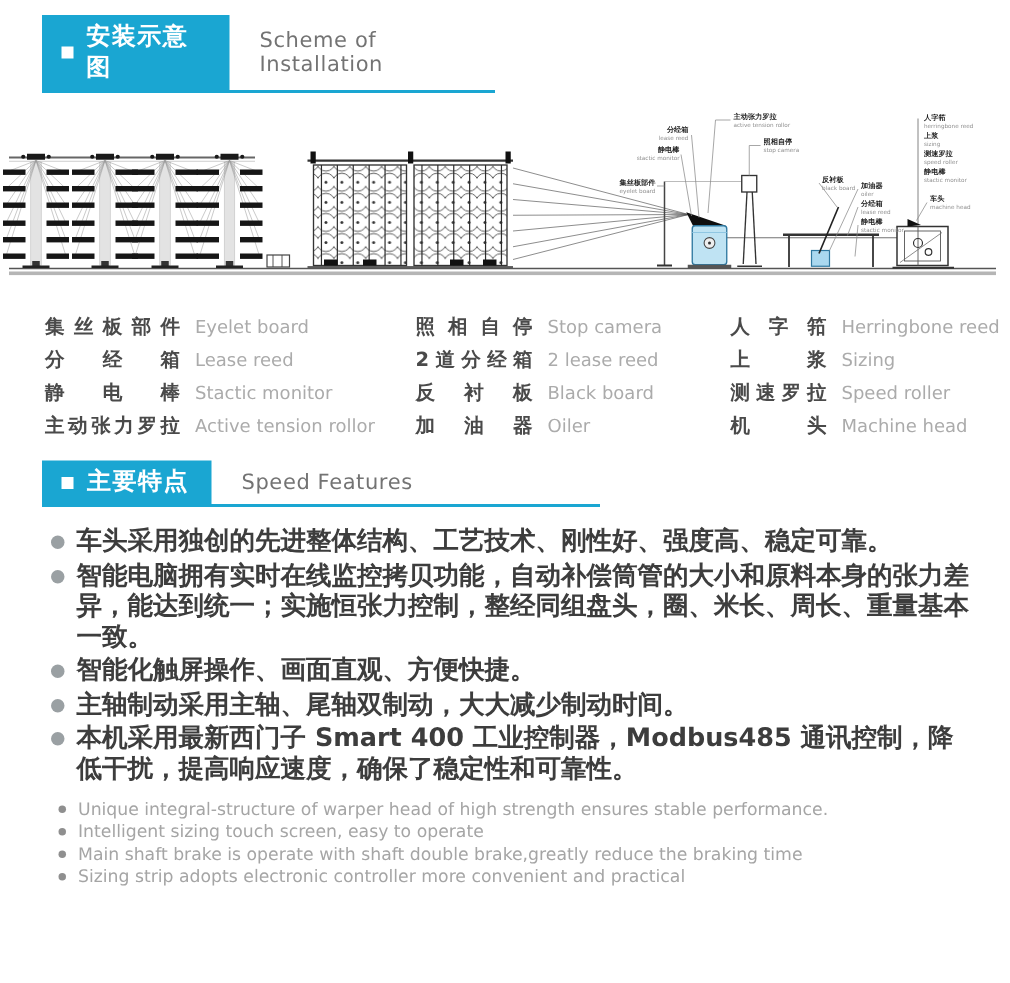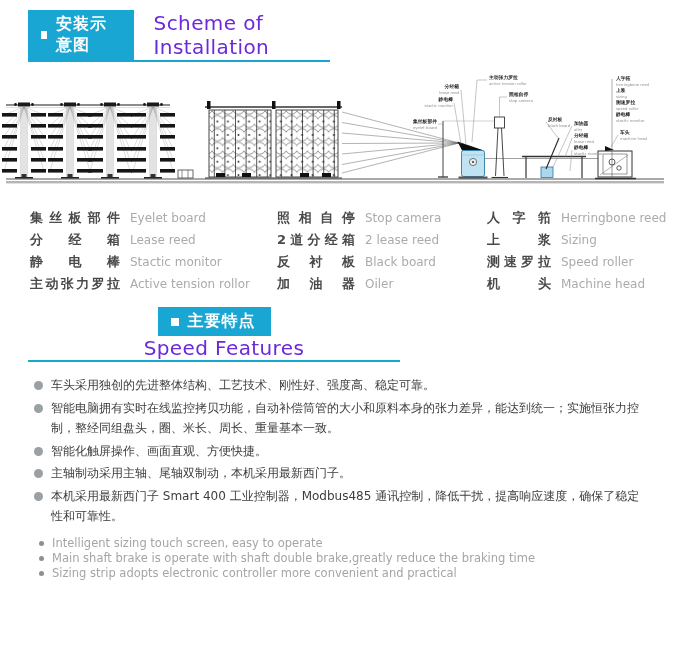--- a/index.html
+++ b/index.html
@@ -4,39 +4,39 @@
 <style>
   html,body{margin:0;padding:0;background:#fff;}
   .page{width:673px;height:655px;overflow:hidden;background:#fff;
         font-family:"DejaVu Sans",sans-serif;position:relative;}
   
   .sec-head{display:flex;align-items:center;margin-left:28px;margin-top:10px;
             border-bottom:2px solid #1aa6d2;}
   .sec-box{display:inline-flex;align-items:center;gap:9px;background:#1aa6d2;color:#fff;
            font-size:16px;font-weight:bold;padding:4px 15px 4px 13px;letter-spacing:1px;}
   .sq{width:8px;height:8px;background:#fff;display:inline-block;}
-  .sec-en{align-self:center;margin-left:20px;font-size:20px;color:#6d28d9;letter-spacing:.4px;}
-  .w1{width:302px;} .w2{width:372px;flex-direction:column;}
+  .sec-en{align-self:center;margin-left:20px;font-size:14px;color:#737373;letter-spacing:.4px;}
+  .w1{width:302px;} .w2{width:372px;}
   
   .diag{display:block;margin-top:4px;}
   .cz{font-size:4.8px;font-weight:bold;fill:#1c1c1c;}
   .ce{font-size:3.8px;fill:#8f8f8f;}
   .ld{stroke:#8a8a8a;stroke-width:.5;fill:none;}
   
   .glossary{display:flex;margin:8px 0 0 30px;}
   .gcol{display:flex;flex-direction:column;}
   .gcol1{width:247px;} .gcol2{width:210px;} .gcol3{flex:1;}
   .grow{display:flex;align-items:baseline;height:22px;}
   .gzh{display:inline-block;font-size:13px;font-weight:bold;color:#4a4a4a;
        text-align:justify;text-align-last:justify;}
   .gcol1 .gzh{width:90px;} .gcol2 .gzh{width:78px;} .gcol3 .gzh{width:64px;}
   .gen{margin-left:10px;font-size:12px;color:#ababab;}
   
   .feat-zh{list-style:none;margin:13px 0 0 0;padding:0 22px 0 34px;}
-  .feat-zh li{display:flex;margin-bottom:2px;font-size:12px;font-weight:400;
+  .feat-zh li{display:flex;margin-bottom:2px;font-size:17px;font-weight:700;
               color:#3d3d3d;line-height:20.5px;}
   .feat-en{list-style:none;margin:9px 0 0 0;padding:0 20px 0 37px;}
   .feat-en li{display:flex;font-size:11.5px;color:#a5a5a5;line-height:15px;}
   .dotz{flex:none;width:9px;height:9px;border-radius:50%;background:#9aa0a3;
         margin:6px 8px 0 0;}
   .dote{flex:none;width:5px;height:5px;border-radius:50%;background:#8f8f8f;
         margin:5px 8px 0 2px;}
   .ftext{flex:1;}
   .feat-en .ftext{text-align:justify;}
 </style>
@@ -309,29 +309,33 @@
     <li>
         <span class="dotz"></span>
         <span class="ftext">智能电脑拥有实时在线监控拷贝功能，自动补偿筒管的大小和原料本身的张力差异，能达到统一；实施恒张力控制，整经同组盘头，圈、米长、周长、重量基本一致。</span>
       </li>
     <li>
         <span class="dotz"></span>
         <span class="ftext">智能化触屏操作、画面直观、方便快捷。</span>
       </li>
     <li>
         <span class="dotz"></span>
-        <span class="ftext">主轴制动采用主轴、尾轴双制动，本机采用最新西门子。</span>
+        <span class="ftext">主轴制动采用主轴、尾轴双制动，大大减少制动时间。</span>
       </li>
     <li>
         <span class="dotz"></span>
         <span class="ftext">本机采用最新西门子 Smart 400 工业控制器，Modbus485 通讯控制，降低干扰，提高响应速度，确保了稳定性和可靠性。</span>
       </li>
   </ul>
 
   <ul class="feat-en">
+    <li>
+        <span class="dote"></span>
+        <span class="ftext">Unique integral-structure of warper head of high strength ensures stable performance.</span>
+      </li>
     <li>
         <span class="dote"></span>
         <span class="ftext">Intelligent sizing touch screen, easy to operate</span>
       </li>
     <li>
         <span class="dote"></span>
         <span class="ftext">Main shaft brake is operate with shaft double brake,greatly reduce the braking time</span>
       </li>
     <li>
         <span class="dote"></span>

